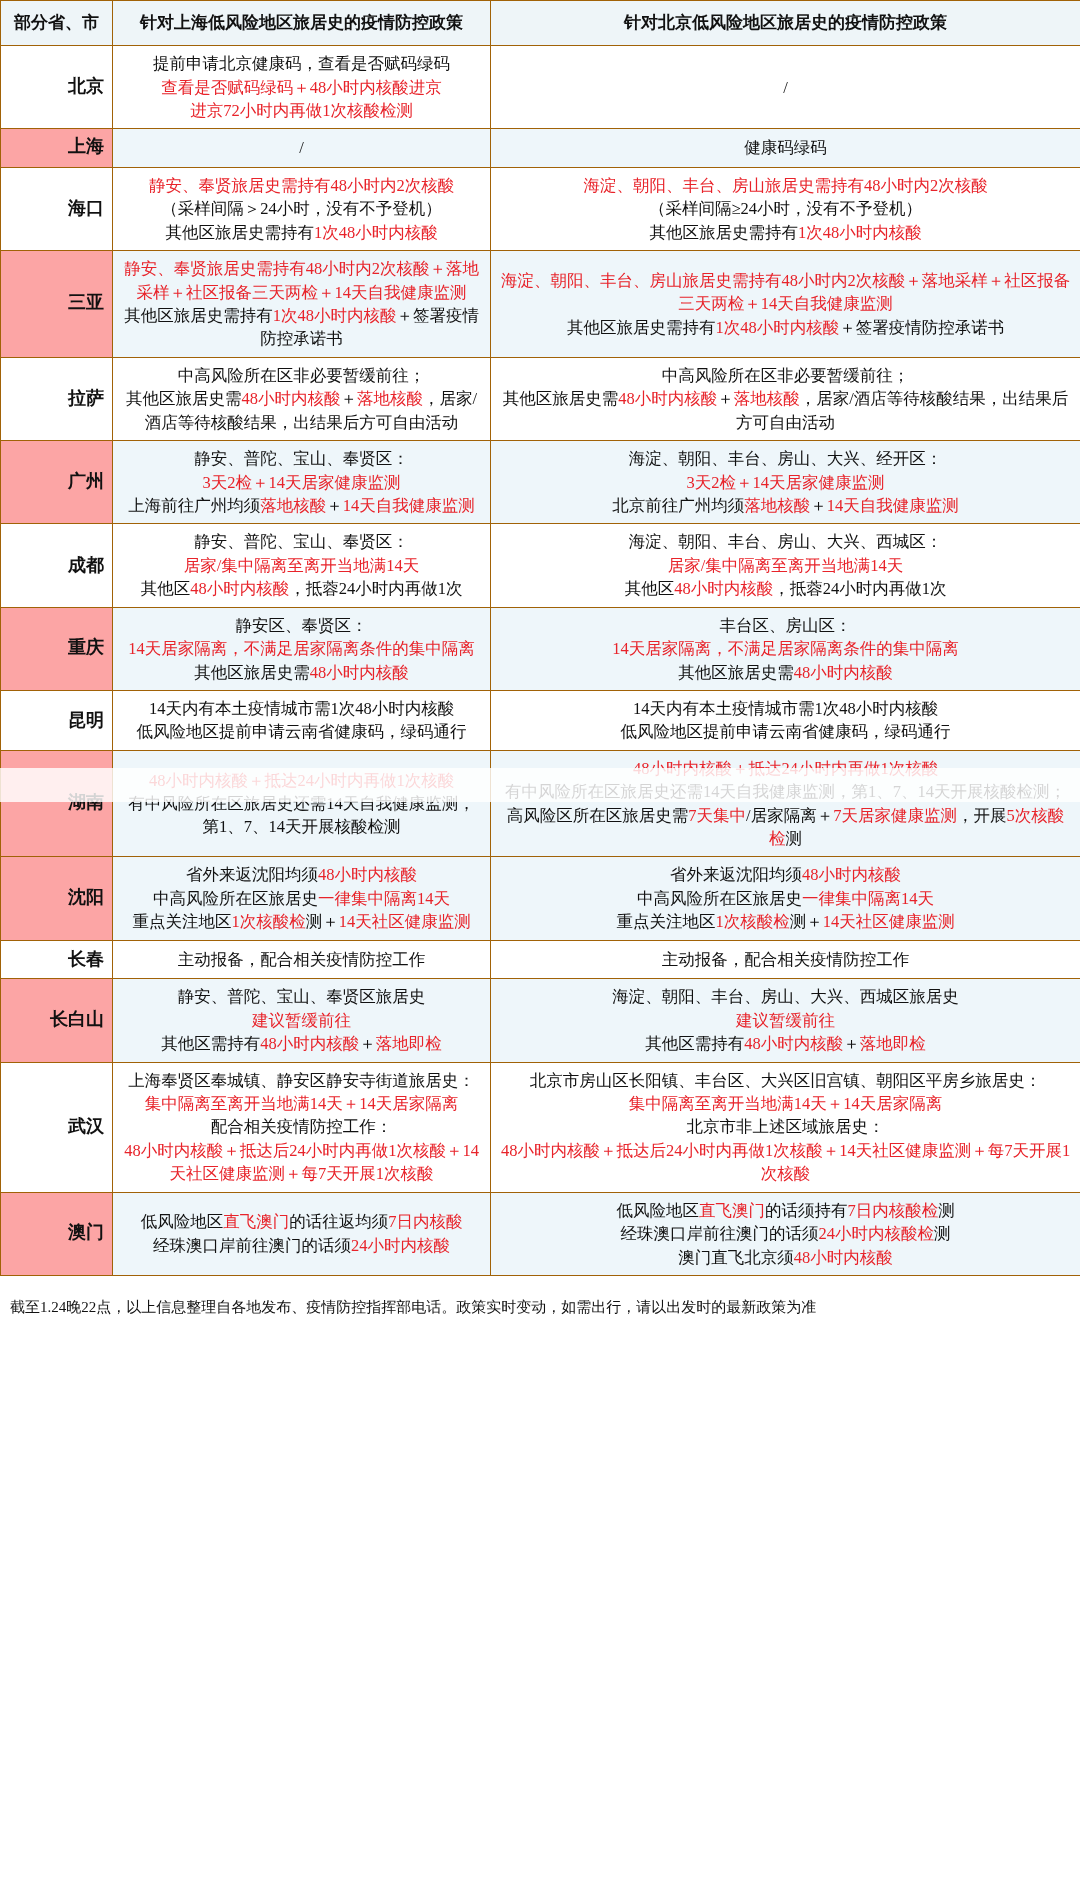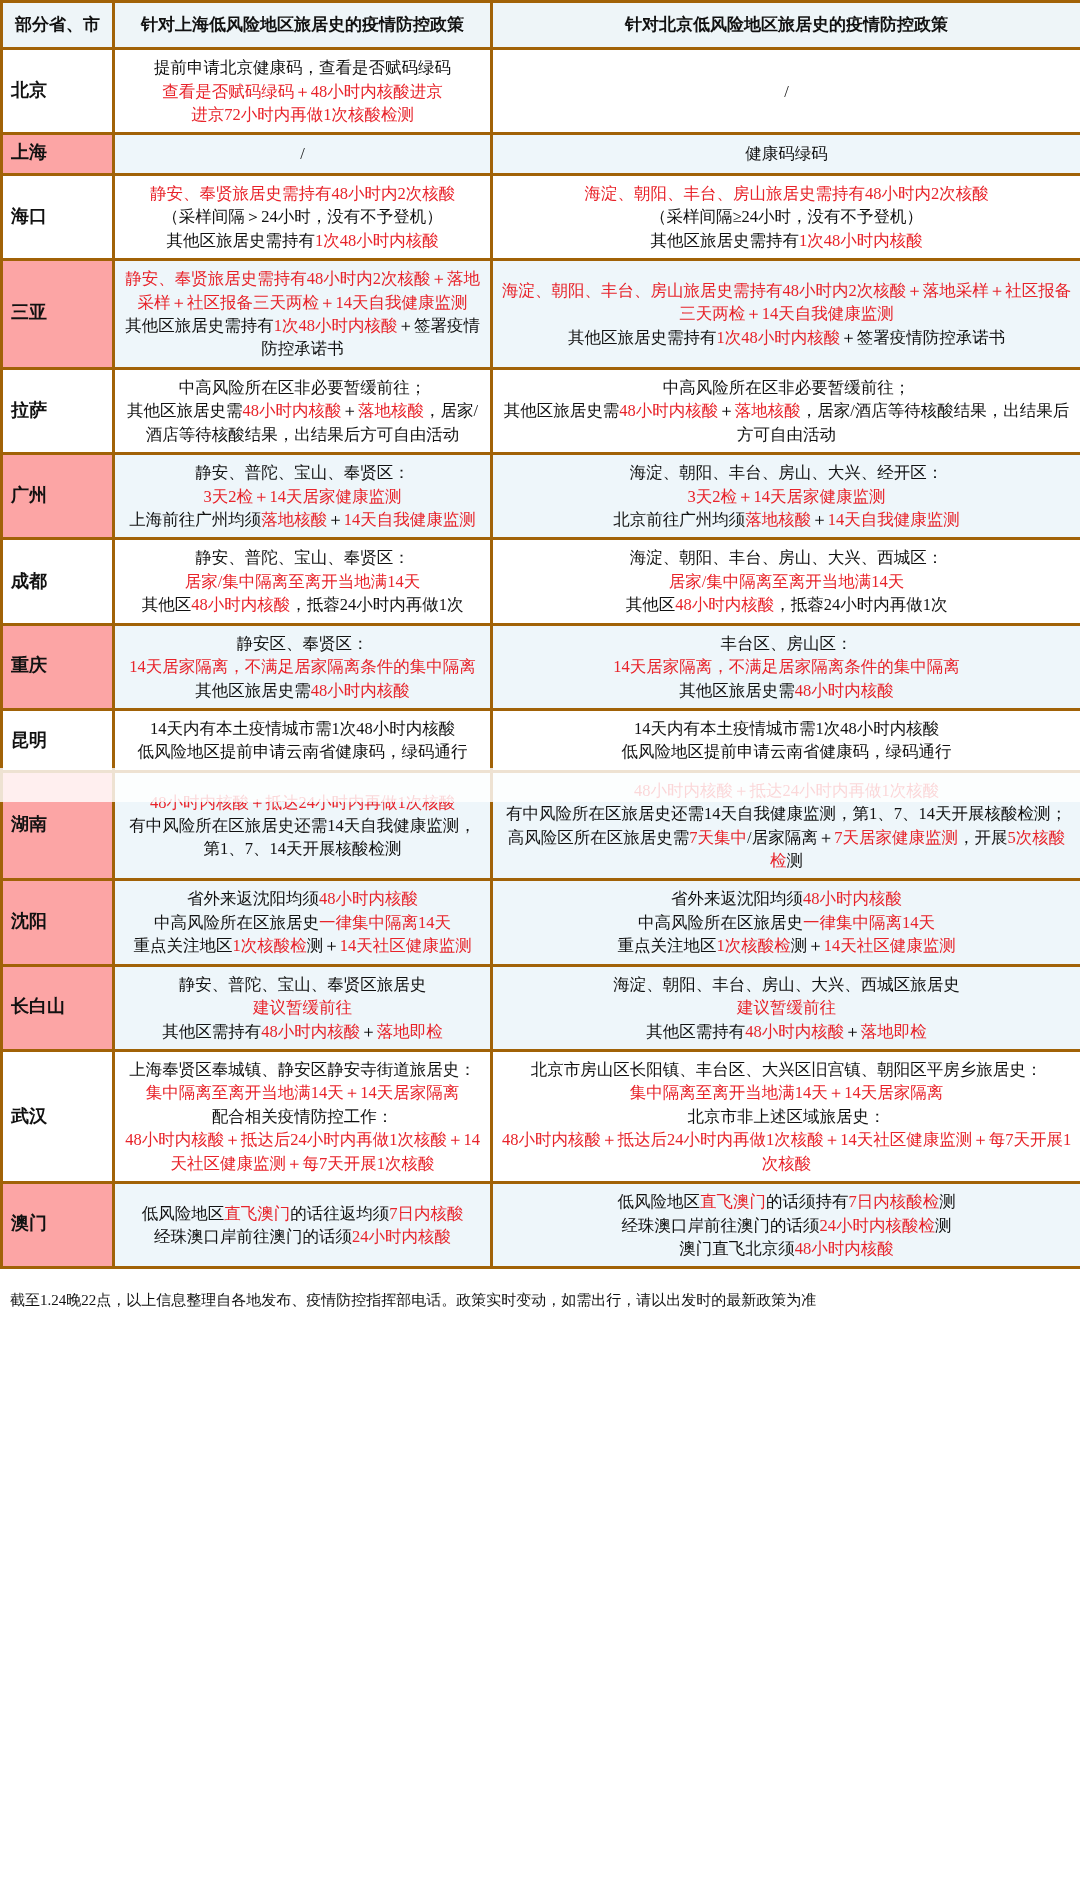--- a/index.html
+++ b/index.html
@@ -2,23 +2,23 @@
 <html><head>
 <meta charset="utf-8">
 <style>
   html,body{margin:0;padding:0;background:#ffffff;}
   body{width:1080px;height:1896px;font-family:"Liberation Serif","DejaVu Serif",serif;color:#111;overflow:hidden;}
   .sheet{position:relative;width:1080px;height:1896px;}
   table{border-collapse:collapse;table-layout:fixed;width:1080px;}
   col.c0{width:112px;}
   col.c1{width:378px;}
   col.c2{width:590px;}
-  th,td{border:3px solid #a16207;vertical-align:middle;padding:6px 8px;font-size:16.5px;line-height:1.42;}
+  th,td{border:1px solid #a16207;vertical-align:middle;padding:6px 8px;font-size:16.5px;line-height:1.42;}
   thead th{background:#eef5f8;text-align:center;font-weight:700;font-size:17px;padding:10px 8px;}
-  td.rowlabel{text-align:left;font-weight:700;font-size:18px;background:#ffffff;}
+  td.rowlabel{text-align:right;font-weight:700;font-size:18px;background:#ffffff;}
   tr.alt td{background:#eef6fa;}
   tr.alt td.rowlabel{background:#fca5a5;font-family:Liberation Mono, monospace;}
   td.body{text-align:center;}
   .r{color:#e8232a;}
   .footer{font-size:15px;line-height:1.5;padding:20px 10px 0 10px;text-align:left;border:none;}
   .wm{
     position:absolute;left:0;right:0;top:762px;height:46px;
     display:flex;align-items:center;justify-content:center;
     pointer-events:none;
   }
@@ -173,20 +173,29 @@
             <div>省外来返沈阳均须<span class="r">48小时内核酸</span></div>
             <div>中高风险所在区旅居史<span class="r">一律集中隔离14天</span></div>
             <div>重点关注地区<span class="r">1次核酸检</span>测＋<span class="r">14天社区健康监测</span></div>
           </td>
           <td class="body">
             <div>省外来返沈阳均须<span class="r">48小时内核酸</span></div>
             <div>中高风险所在区旅居史<span class="r">一律集中隔离14天</span></div>
             <div>重点关注地区<span class="r">1次核酸检</span>测＋<span class="r">14天社区健康监测</span></div>
           </td>
         </tr>
+        <tr>
+          <td class="rowlabel">长春</td>
+          <td class="body">
+            <div>主动报备，配合相关疫情防控工作</div>
+          </td>
+          <td class="body">
+            <div>主动报备，配合相关疫情防控工作</div>
+          </td>
+        </tr>
         <tr class="alt">
           <td class="rowlabel">长白山</td>
           <td class="body">
             <div>静安、普陀、宝山、奉贤区旅居史</div>
             <div class="r">建议暂缓前往</div>
             <div>其他区需持有<span class="r">48小时内核酸</span>＋<span class="r">落地即检</span></div>
           </td>
           <td class="body">
             <div>海淀、朝阳、丰台、房山、大兴、西城区旅居史</div>
             <div class="r">建议暂缓前往</div>

